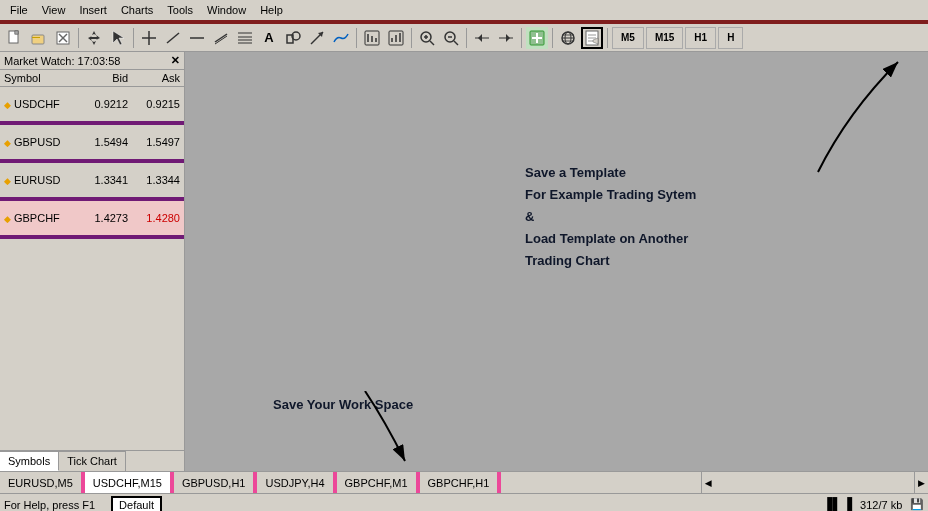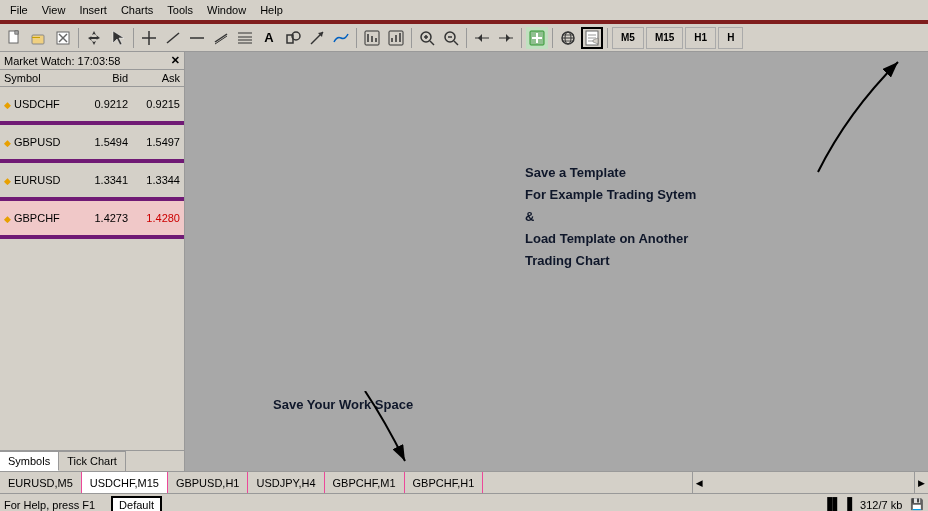--- a/index.html
+++ b/index.html
@@ -74,21 +74,21 @@
     
     .arrow-svg { position: absolute; }
 
     
     #chart-tabs {
       display: flex; align-items: center; background: #d4d0c8; height: 22px;
       border-top: 1px solid #999; overflow-x: auto;
     }
     .chart-tab {
       padding: 2px 8px; font-size: 11px; cursor: pointer; white-space: nowrap;
-      border-right: 1px solid #ec4899; border-top: 1px solid #999; height: 28px;
+      border-right: 4px solid #ec4899; border-top: 1px solid #999; height: 28px;
       display: flex; align-items: center; background: #d4d0c8;
     }
     .chart-tab.active { background: #fff; }
     #tab-scroll-left, #tab-scroll-right {
       width: 14px; height: 22px; display: flex; align-items: center; justify-content: center;
       cursor: pointer; border-left: 1px solid #999; background: #d4d0c8; font-size: 9px; margin-left: auto;
     }
 
     
     #statusbar {

